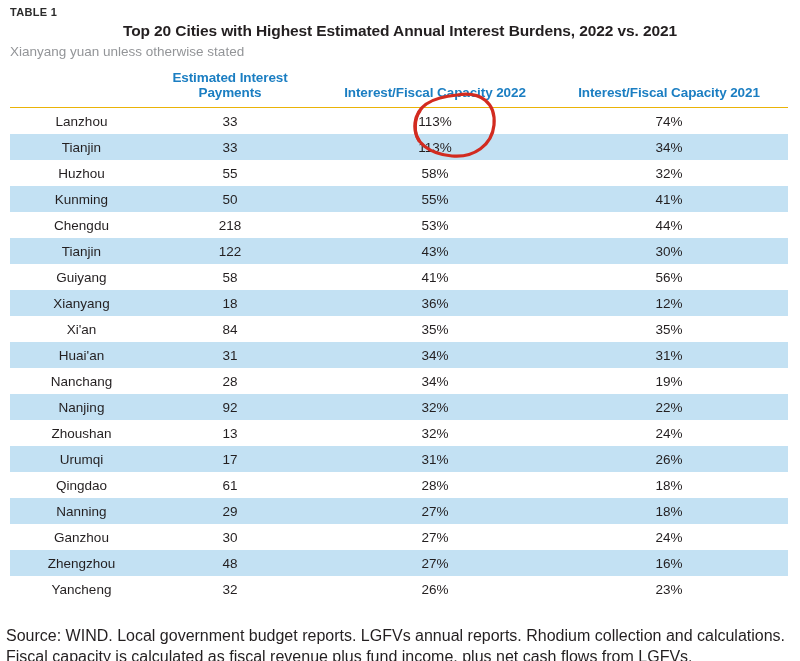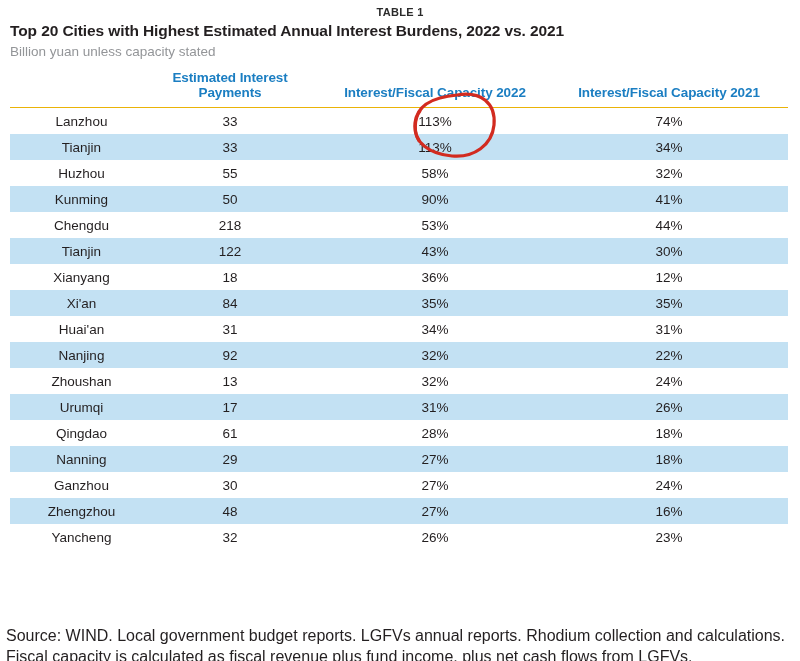--- a/index.html
+++ b/index.html
@@ -19,28 +19,28 @@
     position: absolute;
     left: 10px;
     top: 6px;
     width: 780px;
   }
   .table-label {
     font-size: 11px;
     font-weight: 600;
     color: #2b2b2b;
     letter-spacing: 0.3px;
-    text-align: center;
   }
   .title {
     margin: 4px 0 0 0;
     font-size: 15.5px;
     font-weight: bold;
     color: #231f20;
     letter-spacing: -0.1px;
+    text-align: center;
   }
   .subtitle {
     margin-top: 4px;
     font-size: 13.5px;
     color: #939598;
   }
   table.data {
     position: absolute;
     left: 10px;
     top: 70px;
@@ -92,21 +92,21 @@
   }
 </style>
 </head>
 <body>
 
 <div class="page">
 
   <div class="hdr">
     <div class="table-label">TABLE 1</div>
     <div class="title">Top 20 Cities with Highest Estimated Annual Interest Burdens, 2022 vs. 2021</div>
-    <div class="subtitle">Billion yuan unless capacity stated</div>
+    <div class="subtitle">Xianyang yuan unless otherwise stated</div>
   </div>
 
   <table class="data">
     <colgroup>
       <col style="width:130px">
       <col style="width:180px">
       <col style="width:230px">
       <col style="width:238px">
     </colgroup>
     <thead>
@@ -132,54 +132,66 @@
         </tr>
         <tr>
           <td class="city">Huzhou</td>
           <td class="num">55</td>
           <td class="num">58%</td>
           <td class="num">32%</td>
         </tr>
         <tr>
           <td class="city">Kunming</td>
           <td class="num">50</td>
-          <td class="num">90%</td>
+          <td class="num">55%</td>
           <td class="num">41%</td>
         </tr>
         <tr>
           <td class="city">Chengdu</td>
           <td class="num">218</td>
           <td class="num">53%</td>
           <td class="num">44%</td>
         </tr>
         <tr>
           <td class="city">Tianjin</td>
           <td class="num">122</td>
           <td class="num">43%</td>
           <td class="num">30%</td>
         </tr>
         <tr>
+          <td class="city">Guiyang</td>
+          <td class="num">58</td>
+          <td class="num">41%</td>
+          <td class="num">56%</td>
+        </tr>
+        <tr>
           <td class="city">Xianyang</td>
           <td class="num">18</td>
           <td class="num">36%</td>
           <td class="num">12%</td>
         </tr>
         <tr>
           <td class="city">Xi'an</td>
           <td class="num">84</td>
           <td class="num">35%</td>
           <td class="num">35%</td>
         </tr>
         <tr>
           <td class="city">Huai'an</td>
           <td class="num">31</td>
           <td class="num">34%</td>
           <td class="num">31%</td>
         </tr>
         <tr>
+          <td class="city">Nanchang</td>
+          <td class="num">28</td>
+          <td class="num">34%</td>
+          <td class="num">19%</td>
+        </tr>
+        <tr>
           <td class="city">Nanjing</td>
           <td class="num">92</td>
           <td class="num">32%</td>
           <td class="num">22%</td>
         </tr>
         <tr>
           <td class="city">Zhoushan</td>
           <td class="num">13</td>
           <td class="num">32%</td>
           <td class="num">24%</td>

